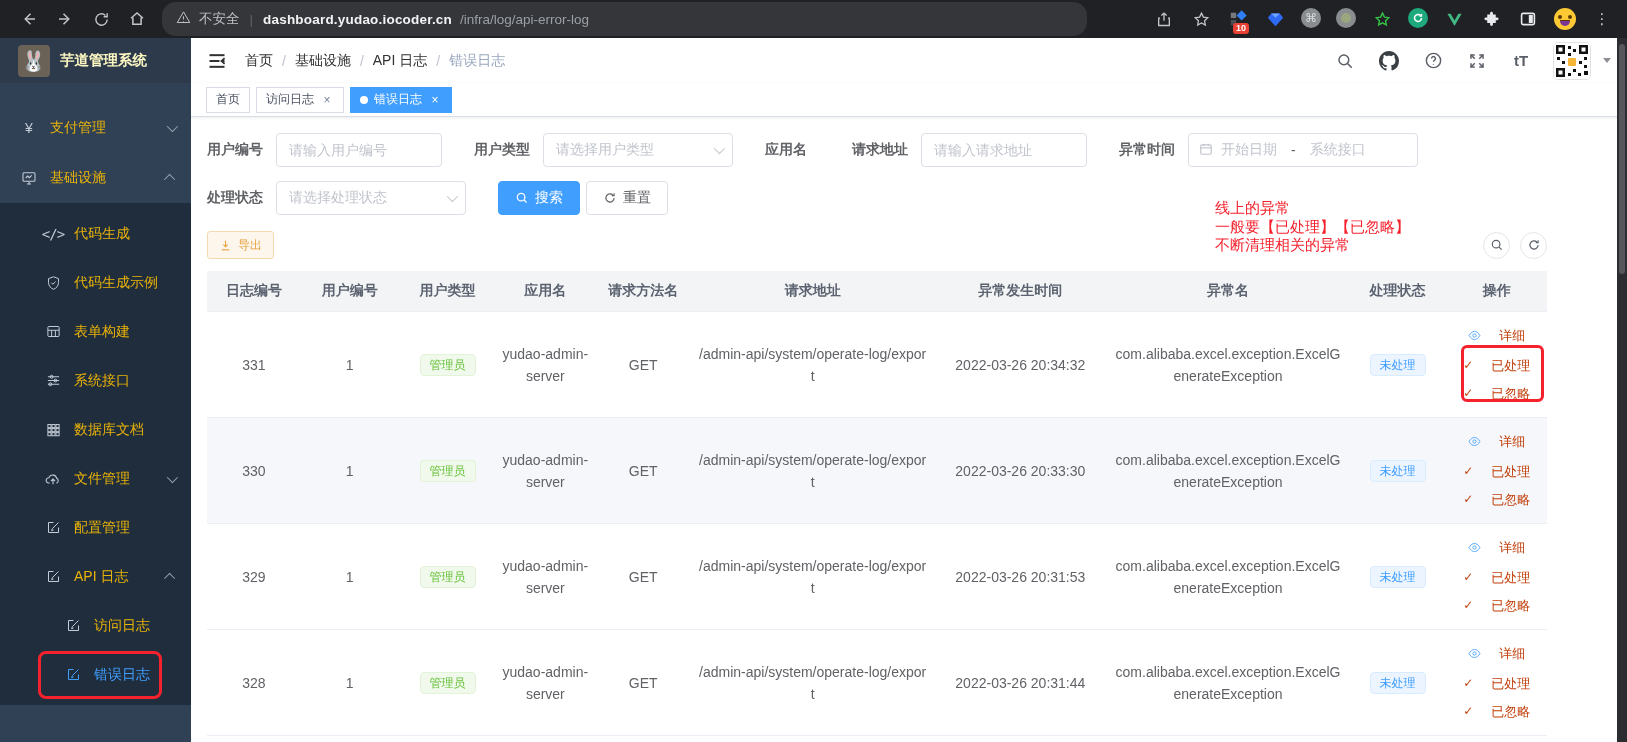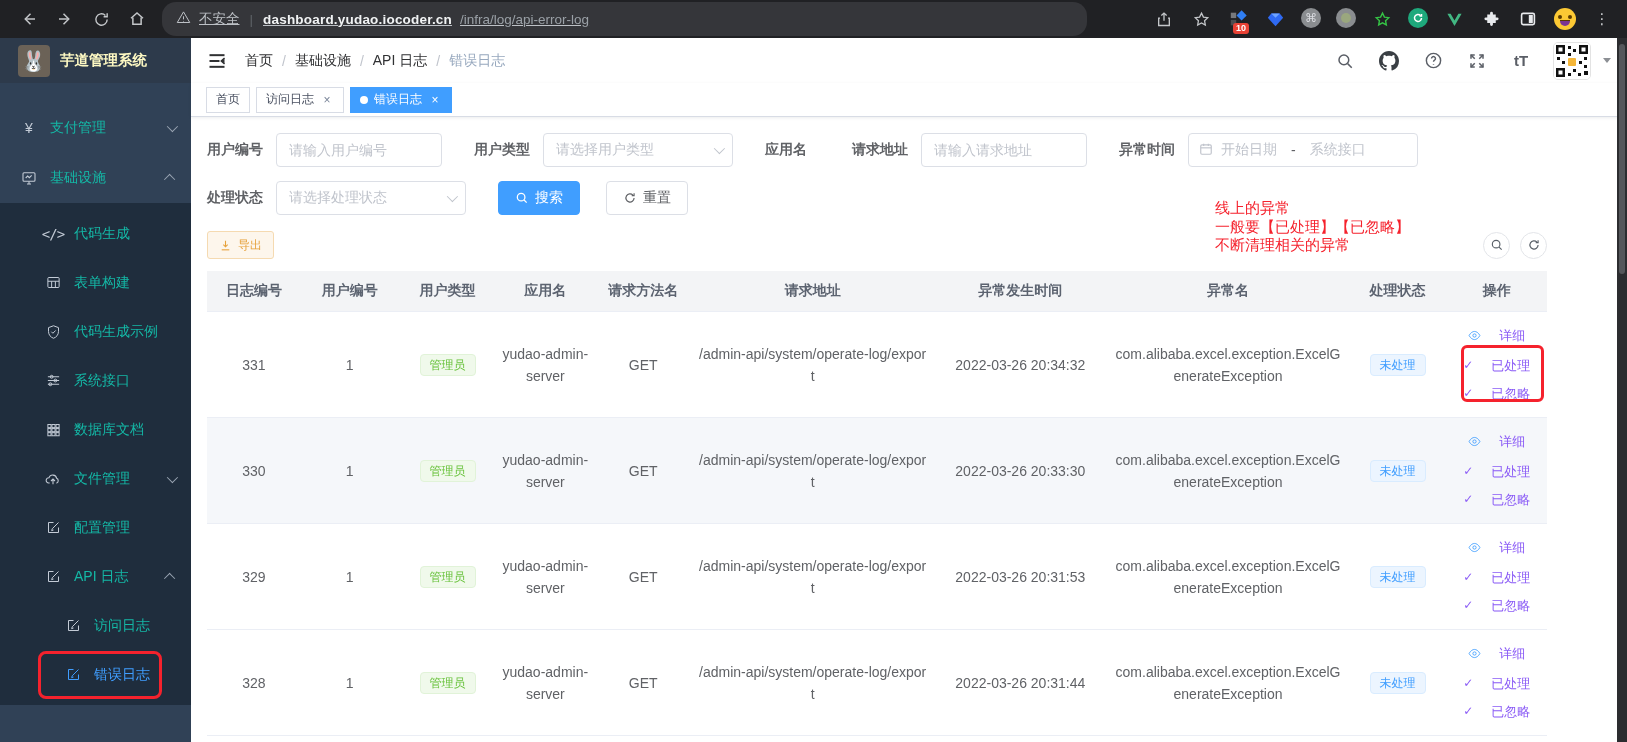--- a/index.html
+++ b/index.html
@@ -6,21 +6,21 @@
   html,body { width:1627px; height:742px; overflow:hidden; background:#fff;
     font-family:"Liberation Sans","DejaVu Sans",sans-serif; }
 
   
   .chrome { position:absolute; top:0; left:0; width:1627px; height:38px; background:#202124;
     display:flex; align-items:center; padding:0 10px; z-index:30; }
   .chrome .navgrp { display:flex; align-items:center; gap:14px; padding:0 8px; }
   .chrome .nav-ic { width:22px; height:22px; display:flex; align-items:center; justify-content:center; cursor:pointer; }
   .chrome .nav-ic svg { stroke:#c3c6c9; fill:none; stroke-width:2; }
   .urlpill { height:28px; width:925px; margin-left:6px; background:#35363a; border-radius:14px;
-    display:flex; align-items:center; padding:17px 14px; gap:8px; color:#bdc1c6; font-size:13.5px;text-decoration:underline; }
+    display:flex; align-items:center; padding:17px 14px; gap:8px; color:#bdc1c6; font-size:13.5px; }
   .urlpill .warn svg { stroke:#bdc1c6; fill:none; stroke-width:1.6; }
   .urlpill .sep { color:#5f6368; margin:0 2px; }
   .urlpill .domain { color:#f1f3f4; font-weight:bold; letter-spacing:.2px; }
   .urlpill .path { color:#9aa0a6; }
   .chrome-right { margin-left:auto; display:flex; align-items:flex-start; gap:15px; padding-right:4px; }
   .cr-ic { position:relative; width:22px; height:22px; display:flex; align-items:center; justify-content:center; cursor:pointer; }
   .cr-ic svg { display:block; }
   .badge10 { position:absolute; bottom:-4px; left:6px; background:#e94235; color:#fff; font-size:9px;
     padding:1px 3px; border-radius:3px; font-weight:bold; line-height:1; }
   .gray-circle { width:20px; height:20px; border-radius:50%; background:#8a8d90; color:#dadce0;
@@ -42,21 +42,21 @@
   
   .sidebar { width:191px; background:#304156; flex:none; display:flex; flex-direction:column; color:#e4eaf1; }
   .side-logo { height:45px; display:flex; align-items:center; gap:10px; padding-left:18px; background:#2d3a4b; }
   .side-logo .logo-img { width:32px; height:32px; border-radius:4px; background:#6b6257;
     display:flex; align-items:center; justify-content:center; font-size:20px; }
   .side-logo .logo-title { font-size:14.5px; font-weight:bold; color:#fef9c3; }
   .menu { padding-top:20px; }
   .mi { height:50px; display:flex; align-items:center; gap:12px; padding:0 16px 0 20px; font-size:14px; cursor:pointer; }
   .mi .mi-ic { width:18px; display:flex; justify-content:center; color:#c3cbd6; font-size:14px; }
   .mi .mi-ic svg { stroke:#c3cbd6; fill:none; stroke-width:1.6; }
-  .mi .lbl { flex:1; color:#14b8a6; }
+  .mi .lbl { flex:1; color:#eab308; }
   .chev { width:8px; height:8px; border-right:1.5px solid #9aa5b3; border-bottom:1.5px solid #9aa5b3; flex:none; }
   .chev.down { transform:rotate(45deg) translateY(-2px); }
   .chev.up { transform:rotate(-135deg) translateY(-2px); }
   .submenu { background:#1f2d3d; padding:6px 0; }
   .mi.sub { height:49px; padding-left:44px; }
   .mi.sub2 { height:49px; padding-left:64px; }
   .mi.active .lbl { color:#409eff; }
   .mi.active .mi-ic svg { stroke:#409eff; }
   .code-glyph { font-family:"DejaVu Sans Mono",monospace; font-size:12px; letter-spacing:-1px; }
 
@@ -111,21 +111,21 @@
   .grid thead th { background:#f3f4f6; color:#5c6370; font-size:14px; font-weight:bold; padding:11px 6px; text-align:center;
     border-bottom:1px solid #ebeef5; }
   .grid td { height:102px; padding:10px 6px; text-align:center; font-size:14px; color:#606266;
     border-bottom:1px solid #ebeef5; vertical-align:middle; line-height:22px; }
   .grid tr.striped td { background:#f5f7fa; }
   .wrap { word-break:break-all; }
   .pill { display:inline-block; font-size:12px; line-height:1; padding:4px 9px; border-radius:4px; }
   .pill-green { color:#67c23a; background:#f0f9eb; border:1px solid #e1f3d8; }
   .pill-blue { color:#409eff; background:#ecf5ff; border:1px solid #d9ecff; }
   .act-line { line-height:27px; }
-  .alink { color:#8b5cf6; font-size:13px; cursor:pointer; display:inline-flex; align-items:center; gap:18px; }
+  .alink { color:#c2410c; font-size:13px; cursor:pointer; display:inline-flex; align-items:center; gap:18px; }
   .alink svg { stroke:#409eff; fill:none; stroke-width:1.6; }
   .chk { font-size:12px; }
 
   
   .red-note { position:absolute; left:1215px; top:199px; color:#f5222d; font-size:15px; line-height:18.5px; z-index:20; white-space:nowrap; }
   .red-box { position:absolute; border:3px solid #f5222d; border-radius:6px; z-index:25; pointer-events:none; }
   .red-box.row-actions { left:1461px; top:345px; width:83px; height:57px; }
   .red-box.sidebar-item { left:38px; top:651px; width:124px; height:48px; border-radius:8px; }
 </style>
 </head>
@@ -256,37 +256,37 @@
         <span class="lbl">基础设施</span>
         <span class="chev up"></span>
       </div>
       <div class="submenu">
         <div class="mi sub">
           <span class="mi-ic code-glyph">&lt;/&gt;</span>
           <span class="lbl">代码生成</span>
         </div>
         <div class="mi sub">
           <span class="mi-ic">
+              <svg width="15" height="16" viewBox="0 0 24 24">
+                <path d="M12 2 L20 5 V11 C20 16.5 16.5 20.5 12 22 C7.5 20.5 4 16.5 4 11 V5 Z"></path>
+                <path d="M8.5 11.5 l2.5 2.5 4.5-4.5"></path>
+              </svg>
+            </span>
+          <span class="lbl">代码生成示例</span>
+        </div>
+        <div class="mi sub">
+          <span class="mi-ic">
               <svg width="15" height="15" viewBox="0 0 24 24">
                 <rect x="3" y="4" width="18" height="16" rx="1.5"></rect>
                 <line x1="3" y1="10" x2="21" y2="10"></line>
                 <line x1="9" y1="10" x2="9" y2="20"></line>
                 <line x1="15" y1="10" x2="15" y2="20"></line>
               </svg>
             </span>
           <span class="lbl">表单构建</span>
-        </div>
-        <div class="mi sub">
-          <span class="mi-ic">
-              <svg width="15" height="16" viewBox="0 0 24 24">
-                <path d="M12 2 L20 5 V11 C20 16.5 16.5 20.5 12 22 C7.5 20.5 4 16.5 4 11 V5 Z"></path>
-                <path d="M8.5 11.5 l2.5 2.5 4.5-4.5"></path>
-              </svg>
-            </span>
-          <span class="lbl">代码生成示例</span>
         </div>
         <div class="mi sub">
           <span class="mi-ic">
               <svg width="15" height="15" viewBox="0 0 24 24">
                 <line x1="3" y1="6" x2="21" y2="6"></line>
                 <circle cx="9" cy="6" r="2.3"></circle>
                 <line x1="3" y1="12" x2="21" y2="12"></line>
                 <circle cx="15" cy="12" r="2.3"></circle>
                 <line x1="3" y1="18" x2="21" y2="18"></line>
                 <circle cx="7" cy="18" r="2.3"></circle>
@@ -489,21 +489,21 @@
       </div>
 
       <div class="frow">
         <div class="fitem">
           <span class="flabel">处理状态</span>
           <div class="sel">
               <span>请选择处理状态</span>
               <span class="chev down"></span>
             </div>
         </div>
-        <button class="btn btn-primary" style="margin-right:26px">
+        <button class="btn btn-primary" style="margin-right:6px">
           <svg width="14" height="14" viewBox="0 0 24 24" fill="none" stroke="#fff" stroke-width="2.2">
               <circle cx="10.5" cy="10.5" r="6.5"></circle>
               <line x1="15.5" y1="15.5" x2="20" y2="20"></line>
             </svg>
           <span>搜索</span>
         </button>
         <button class="btn">
           <svg width="14" height="14" viewBox="0 0 24 24" fill="none" stroke="#606266" stroke-width="2">
               <path d="M19 12 a7 7 0 1 1 -2 -5"></path>
               <path d="M19 4 v4 h-4"></path>

